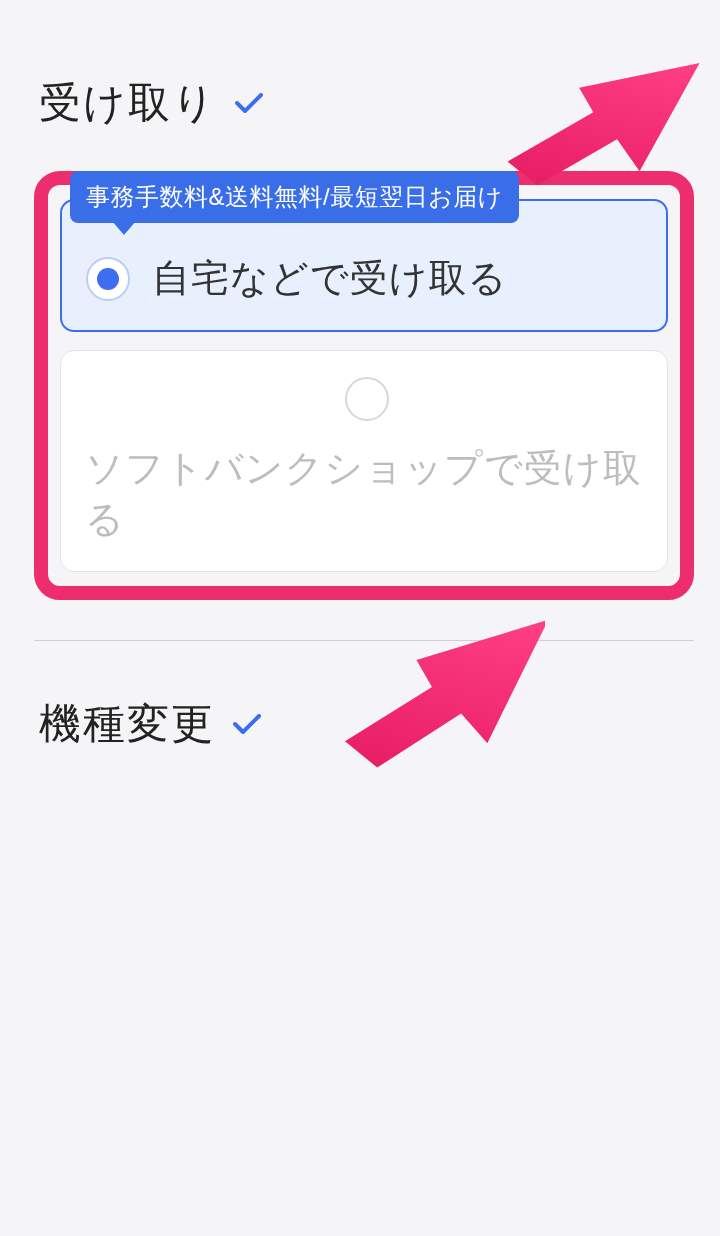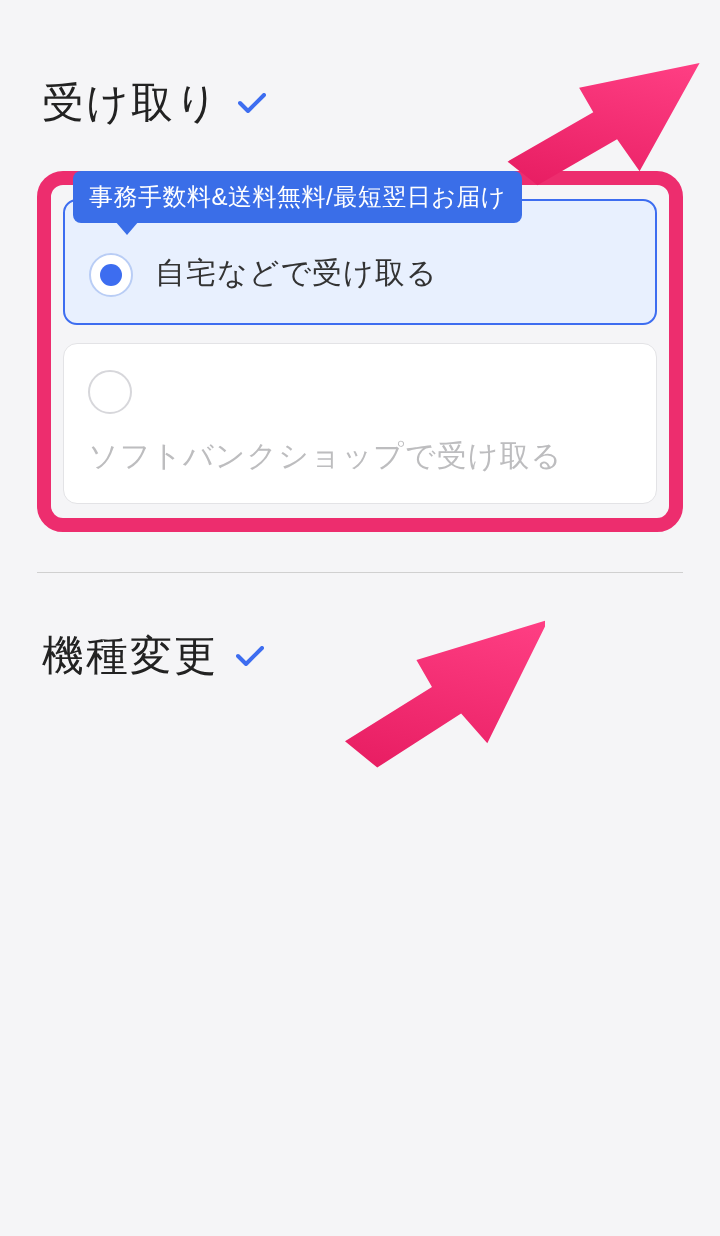--- a/index.html
+++ b/index.html
@@ -5,21 +5,22 @@
   * { box-sizing: border-box; margin: 0; padding: 0; }
   body {
     width: 720px;
     height: 1236px;
     background: #f5f5f7;
     font-family: -apple-system, "Hiragino Sans", "Hiragino Kaku Gothic ProN", sans-serif;
     position: relative;
     overflow: hidden;
   }
   .page {
-    padding: 0 37px;
+    padding: 0 26px;
+    margin-left: 8px;
   }
   .section-title {
     font-size: 42px;
     color: #222;
     font-weight: 400;
     display: flex;
     align-items: center;
     gap: 18px;
     letter-spacing: 2px;
   }
@@ -43,21 +44,21 @@
     position: relative;
   }
 
   
   .option {
     background: #fff;
     border: 1.5px solid #e3e3e6;
     border-radius: 14px;
     padding: 26px 18px 26px 24px;
     display: flex;
-    align-items: flex-start;
+    align-items: center;
     gap: 22px;
     position: relative;
     margin-bottom: 18px;
   }
   .option:last-child { margin-bottom: 4px; flex-direction: column; }
   .option.selected {
     background: #e8f0fe;
     border: 2px solid #3d6df0;
   }
 
@@ -78,21 +79,21 @@
     content: "";
     position: absolute;
     top: 50%; left: 50%;
     width: 22px; height: 22px;
     background: #3d6df0;
     border-radius: 50%;
     transform: translate(-50%, -50%);
   }
 
   .option-label {
-    font-size: 30px;
+    font-size: 38px;
     color: #333;
     letter-spacing: 1px;
     font-family: Liberation Serif, serif;
   }
   .option:not(.selected) .option-label.muted {
     color: #bdbdbf;
   }
 
   
   .badge {

